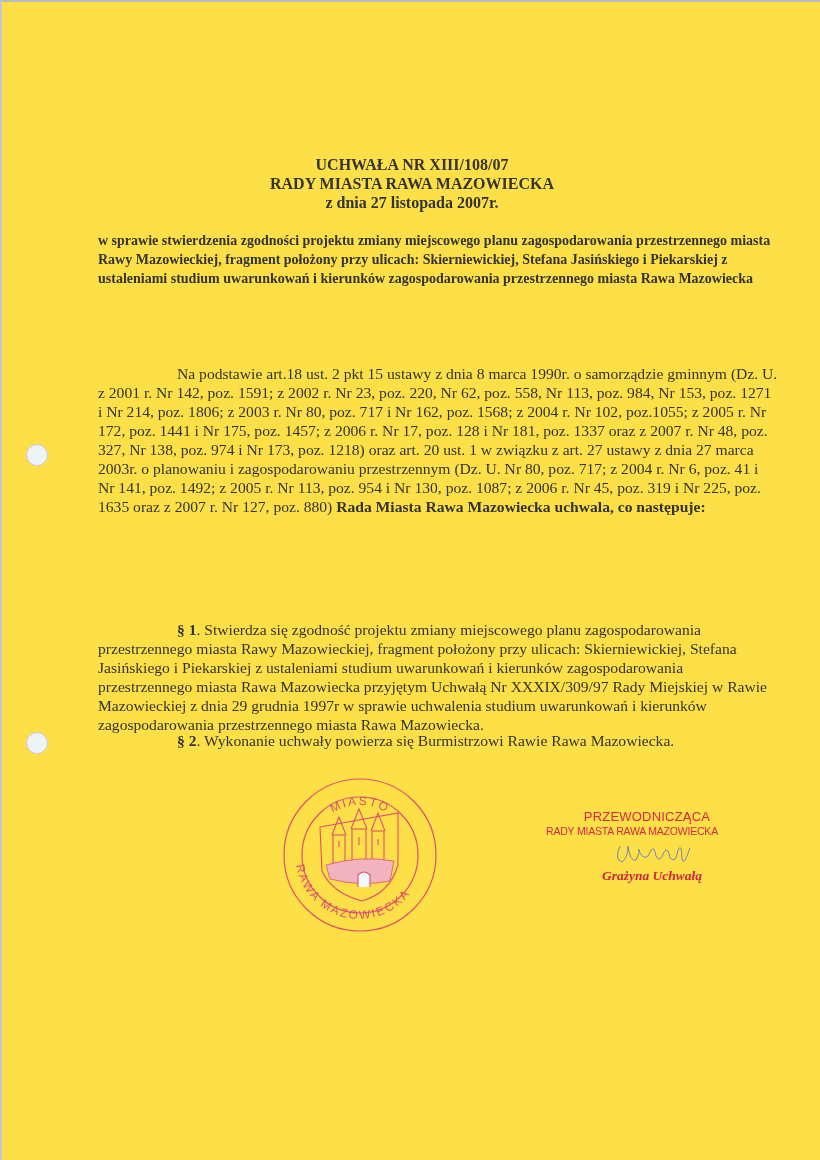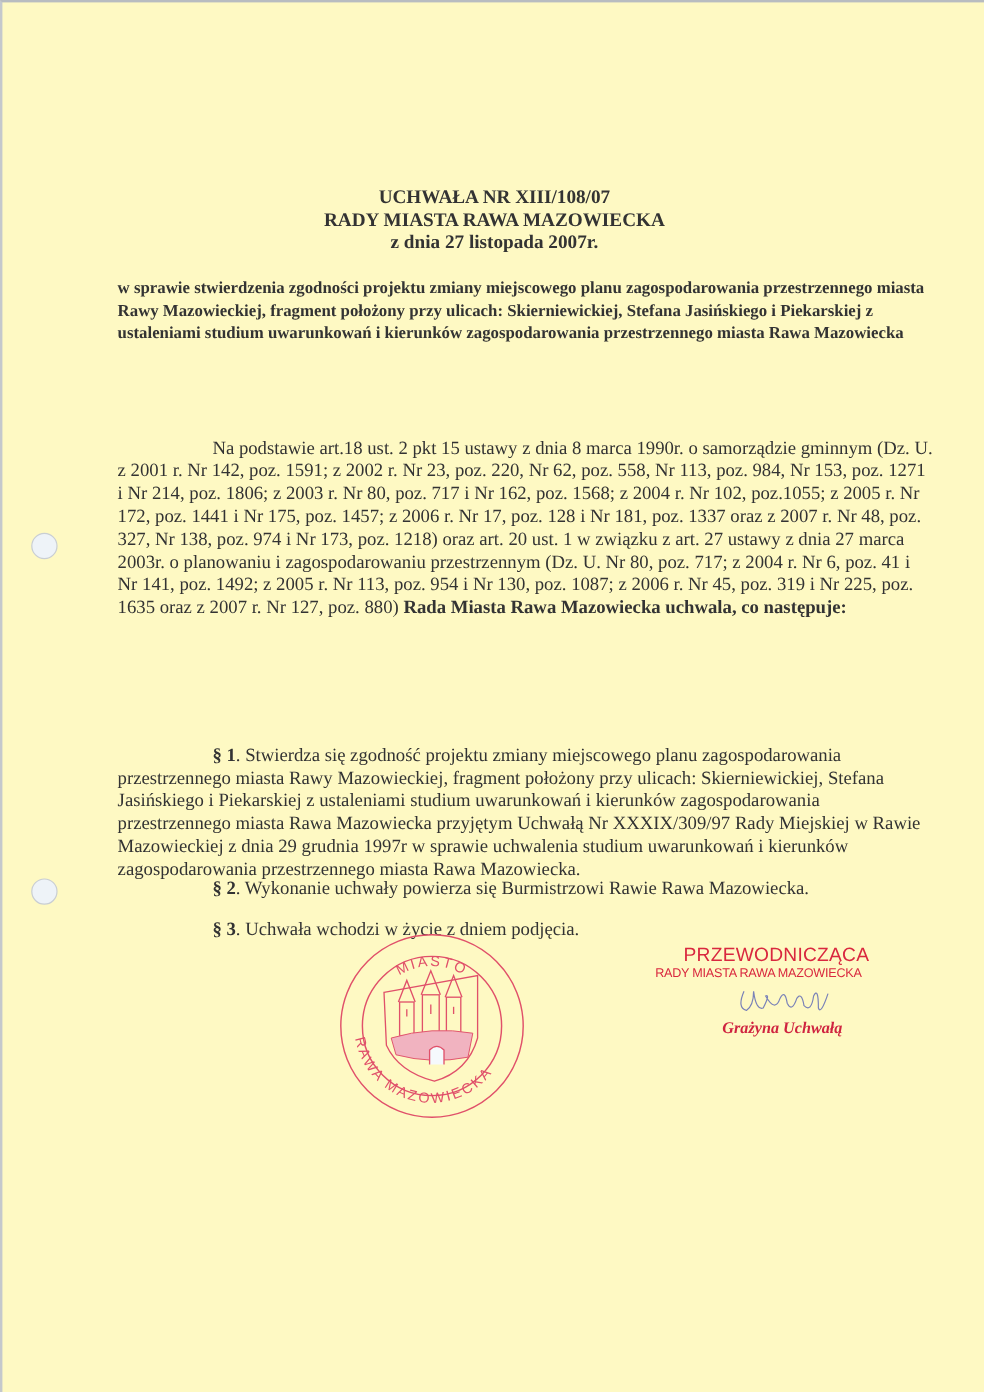--- a/index.html
+++ b/index.html
@@ -5,21 +5,21 @@
   html, body { margin: 0; padding: 0; }
   body {
     width: 820px; height: 1160px; overflow: hidden;
     background: #f4f8fc;
     font-family: "Liberation Serif", "DejaVu Serif", serif;
     color: #2a2a2a;
     position: relative;
   }
   .page {
     position: absolute; left: 0; top: 0; width: 820px; height: 1160px;
-    background: #fef9c3;
+    background: #fde047;
     border-top: 2px solid #b8bcc0;
     border-left: 2px solid #c4c8cc;
     box-sizing: border-box;
   }
   .punch {
     position: absolute; left: 24px; width: 22px; height: 22px; border-radius: 50%;
     background: #eef3f8; border: 1px solid #c9ced3; box-sizing: border-box;
   }
   .header {
     position: absolute; left: 0; width: 820px; top: 153px; text-align: center;
@@ -40,21 +40,21 @@
   .indent { display: inline-block; width: 79px; }
   .bold { font-weight: bold; }
   .stamp {
     position: absolute; left: 278px; top: 773px; width: 160px; height: 160px;
   }
   .sig {
     position: absolute; left: 530px; top: 788px; width: 200px;
     font-family: "Liberation Sans", "DejaVu Sans", sans-serif;
     color: #d9283f; text-align: center;
   }
-  .sig .l1 { font-size: 16px; letter-spacing: 0.2px; line-height: 14px; padding-left: 30px; }
+  .sig .l1 { font-size: 13px; letter-spacing: 0.2px; line-height: 14px; padding-left: 30px; margin-top: 20px; }
   .sig .l2 { font-size: 10.5px; letter-spacing: -0.2px; line-height: 14px; }
   .sig .scribble { height: 30px; margin-left: 50px; }
   .sig .name {
     font-family: "Liberation Serif", "DejaVu Serif", serif;
     font-style: italic; font-weight: bold; font-size: 13.5px; margin-top: -4px; padding-left: 40px;
     color: #cf2440;
   }
 </style>
 </head>
 <body>
@@ -70,21 +70,20 @@
   </div>
 
   <div class="subject">w sprawie stwierdzenia zgodności projektu zmiany miejscowego planu zagospodarowania przestrzennego miasta Rawy Mazowieckiej, fragment położony przy ulicach: Skierniewickiej, Stefana Jasińskiego i Piekarskiej z ustaleniami studium uwarunkowań i kierunków zagospodarowania przestrzennego miasta Rawa Mazowiecka</div>
 
   <div class="para p-basis"><span class="indent"></span><span>Na podstawie art.18 ust. 2 pkt 15 ustawy z dnia 8 marca 1990r. o samorządzie gminnym (Dz. U. z 2001 r. Nr 142, poz. 1591; z 2002 r. Nr 23, poz. 220, Nr 62, poz. 558, Nr 113, poz. 984, Nr 153, poz. 1271 i Nr 214, poz. 1806; z 2003 r. Nr 80, poz. 717 i Nr 162, poz. 1568; z 2004 r. Nr 102, poz.1055; z 2005 r. Nr 172, poz. 1441 i Nr 175, poz. 1457; z 2006 r. Nr 17, poz. 128 i Nr 181, poz. 1337 oraz z 2007 r. Nr 48, poz. 327, Nr 138, poz. 974 i Nr 173, poz. 1218) oraz art. 20 ust. 1 w związku z art. 27 ustawy z dnia 27 marca 2003r. o planowaniu i zagospodarowaniu przestrzennym (Dz. U. Nr 80, poz. 717; z 2004 r. Nr 6, poz. 41 i Nr 141, poz. 1492; z 2005 r. Nr 113, poz. 954 i Nr 130, poz. 1087; z 2006 r. Nr 45, poz. 319 i Nr 225, poz. 1635 oraz z 2007 r. Nr 127, poz. 880) </span><span class="bold">Rada Miasta Rawa Mazowiecka uchwala, co następuje:</span></div>
 
   <div class="para p-s1"><span class="indent"></span><span class="bold">§ 1</span><span>. Stwierdza się zgodność projektu zmiany miejscowego planu zagospodarowania przestrzennego miasta Rawy Mazowieckiej, fragment położony przy ulicach: Skierniewickiej, Stefana Jasińskiego i Piekarskiej z ustaleniami studium uwarunkowań i kierunków zagospodarowania przestrzennego miasta Rawa Mazowiecka przyjętym Uchwałą Nr XXXIX/309/97 Rady Miejskiej w Rawie Mazowieckiej z dnia 29 grudnia 1997r w sprawie uchwalenia studium uwarunkowań i kierunków zagospodarowania przestrzennego miasta Rawa Mazowiecka.</span></div>
 
   <div class="para p-s2"><span class="indent"></span><span class="bold">§ 2</span><span>. Wykonanie uchwały powierza się Burmistrzowi Rawie Rawa Mazowiecka.</span></div>
 
-  <div class="para p-s3"><span class="indent"></span><span class="bold">§ 3</span><span>. Uchwała wchodzi w życie z dniem podjęcia.</span></div>
 
   <svg class="stamp" viewBox="0 0 160 160">
     <defs>
       <path id="arcTop" d="M 30 80 A 50 50 0 0 1 130 80"></path>
       <path id="arcBot" d="M 16 70 A 64 64 0 0 0 140 100"></path>
     </defs>
     <g fill="none" stroke="#e0506a" stroke-width="1.2">
       <circle cx="80" cy="80" r="76"></circle>
       <circle cx="80" cy="80" r="58"></circle>
     </g>

